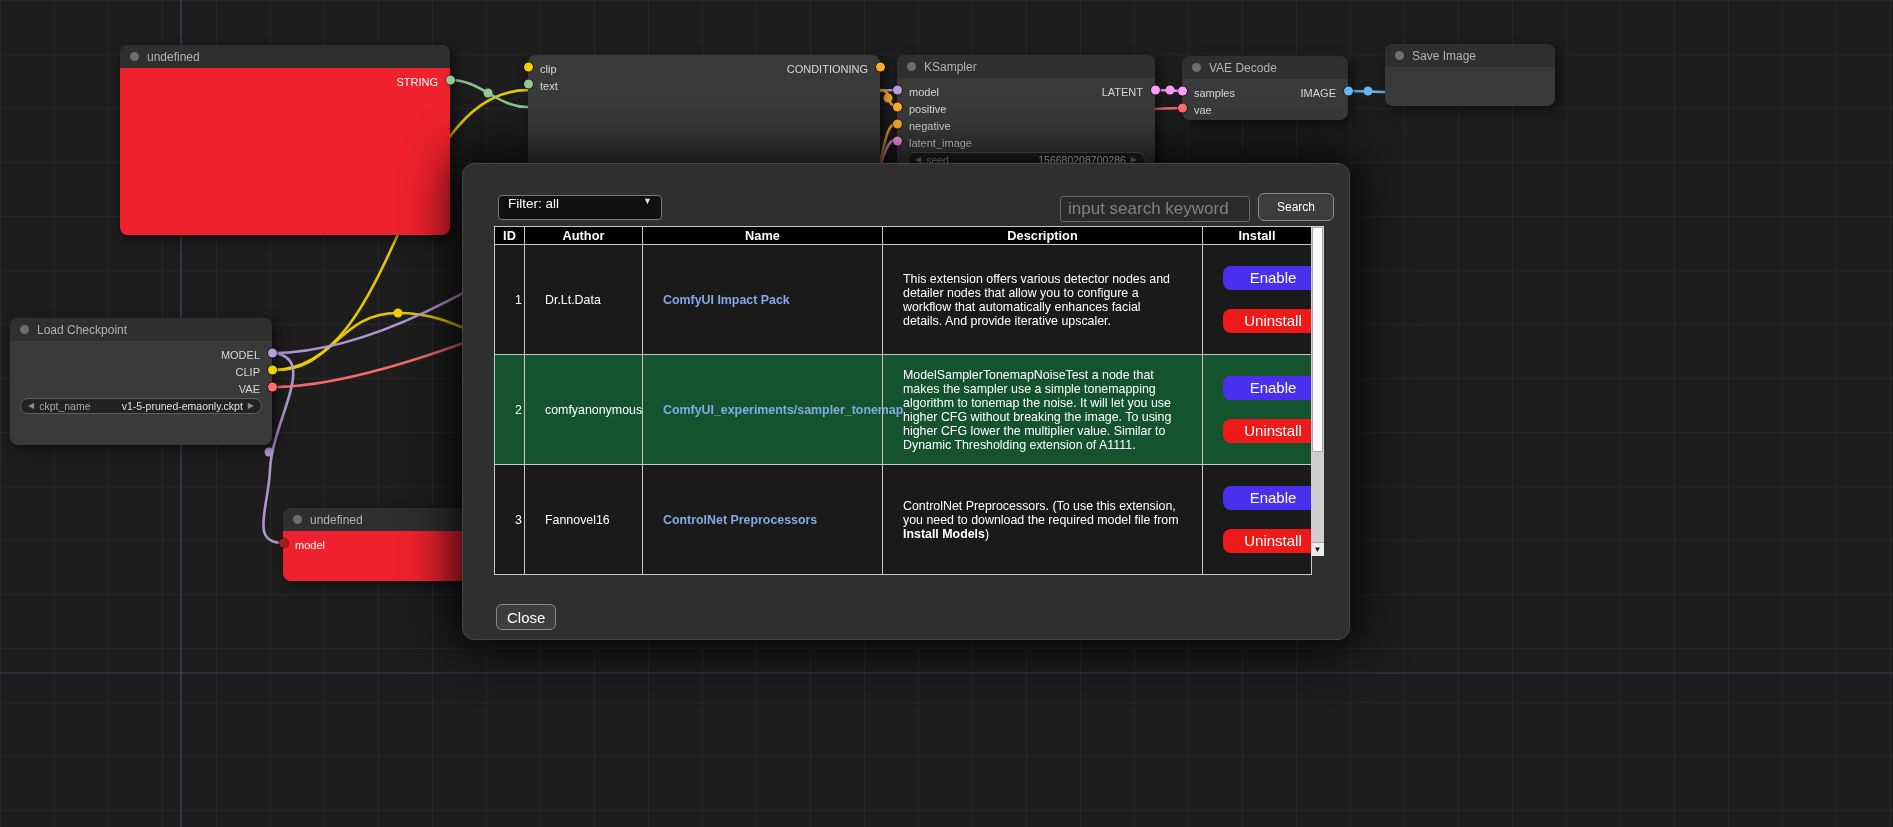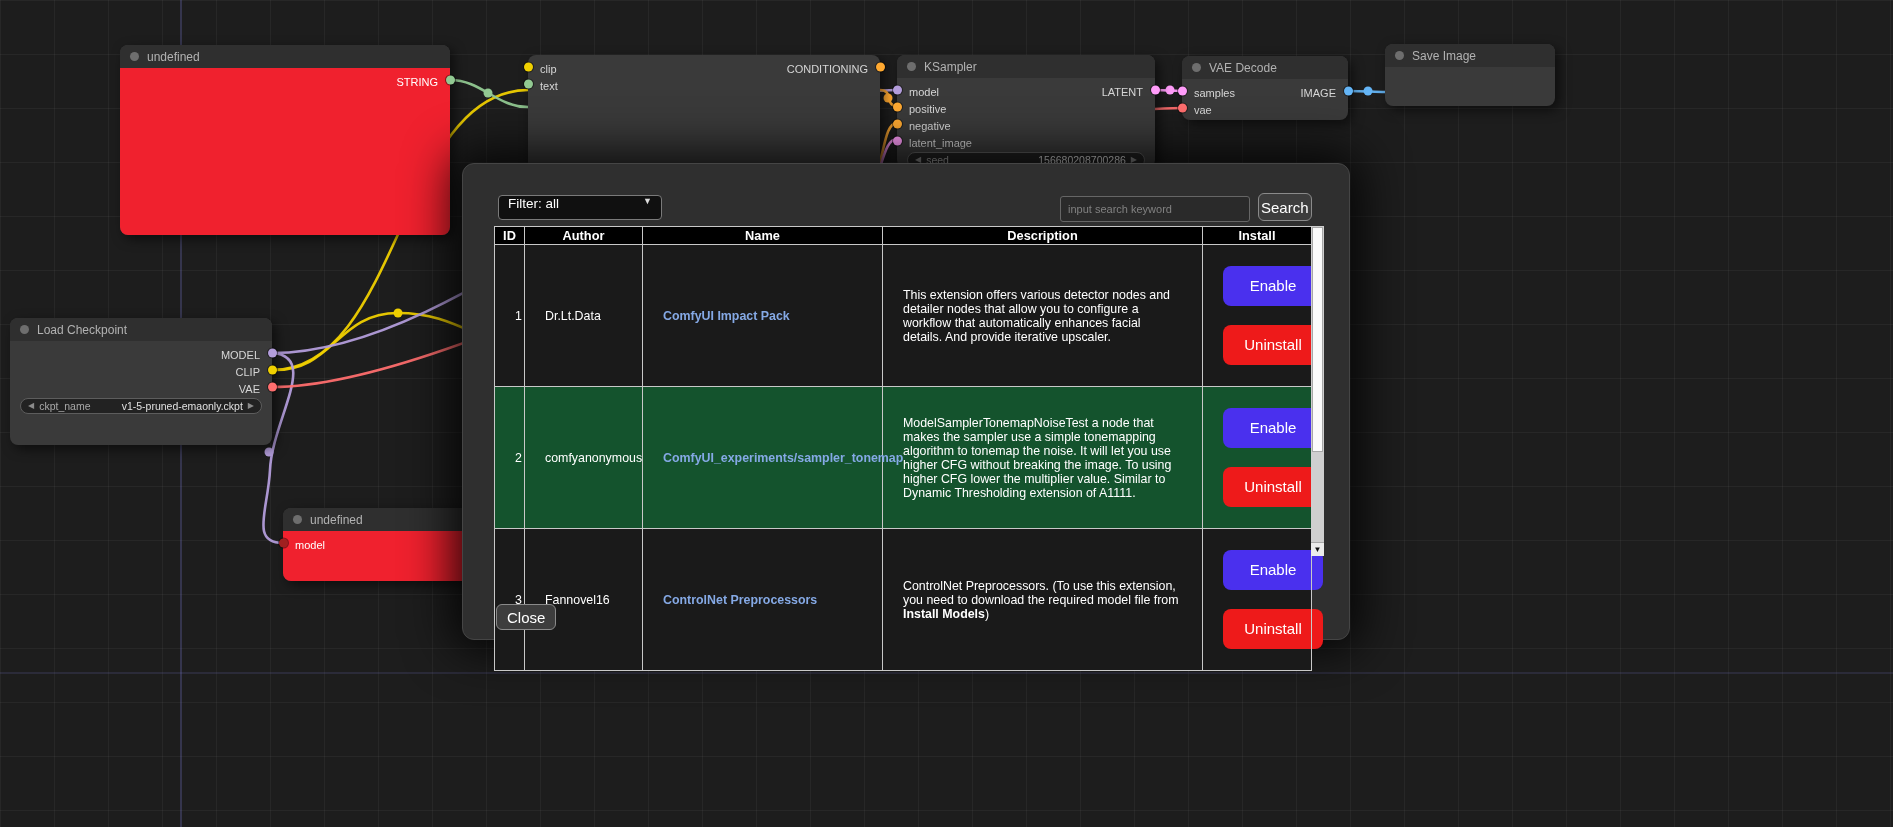--- a/index.html
+++ b/index.html
@@ -31,32 +31,32 @@
   .p-cond{background:var(--conditioning)} .p-latent{background:var(--latent)} .p-image{background:var(--image)}
   .p-string{background:var(--string)} .p-err{background:var(--error_port)}
   .widget{height:16px;background:#222;border:1px solid #5d5d5d;border-radius:9px;margin:3px 10px 0 10px;display:flex;align-items:center;padding:0 7px;font-size:10.5px;color:#a8a8a8;gap:5px;white-space:nowrap}
   .widget .wval{margin-left:auto;color:#e0e0e0}
   .warrow{color:#8a8a8a;font-size:8px;line-height:1}
 
   
   .modal{position:absolute;left:462px;top:163px;width:888px;height:477px;background:#2f2f2f;border:1px solid #454545;border-radius:12px;z-index:10;box-shadow:0 0 48px 10px rgba(0,0,0,.85);color:#fff}
   .filter{position:absolute;left:35px;top:31px;width:164px;height:25px;background:#101010;border:1px solid#7a7a7a;border-radius:4px;display:flex;padding:0 9px;font-size:13.5px;color:#fff;cursor:default}
   .filter .caret{margin-left:auto;font-size:9px;color:#ddd}
-  .search-input{position:absolute;left:597px;top:32px;width:190px;height:23px;background:#2a2a2a;border:1px solid #666;border-radius:3px;color:#ddd;font-size:11px;padding:12px 7px;outline:none}
+  .search-input{position:absolute;left:597px;top:32px;width:190px;height:23px;background:#2a2a2a;border:1px solid #666;border-radius:3px;color:#ddd;font-size:17px;padding:12px 7px;outline:none}
   .search-input::placeholder{color:#818181}
-  .search-btn{position:absolute;left:795px;top:29px;height:28px;padding:0 2px;background:#3d3d3d;border:1px solid #8a8a8a;border-radius:6px;color:#fff;font-size:15px;cursor:pointer}
+  .search-btn{position:absolute;left:795px;top:29px;height:28px;padding:0 18px;background:#3d3d3d;border:1px solid #8a8a8a;border-radius:6px;color:#fff;font-size:12px;cursor:pointer}
   .tbl{position:absolute;left:31px;top:62px;width:817px;border-collapse:collapse;table-layout:fixed;font-size:12.4px;color:#fff}
   .tbl th{background:#000;color:#fff;border:1px solid #c8c8c8;font-size:12.8px;height:18px;padding:0 4px;font-weight:bold}
   .tbl td{border:1px solid #c8c8c8;padding:2px 20px;vertical-align:middle;line-height:14px}
   .tbl tr.r-odd td{background:#1a1a1a}
   .tbl tr.r-even td{background:#14532d}
   .td-id{text-align:center}
   .name-link{color:var(--link);font-weight:bold;text-decoration:none;cursor:pointer}
   .td-install{text-align:center;padding:2px 4px}
-  .btn-enable,.btn-uninstall{display:block;width:100px;height:40px;margin:19px auto;border:none;border-radius:8px;color:#fff;font-size:15px;cursor:pointer;line-height:22px;padding:0}
+  .btn-enable,.btn-uninstall{display:block;width:100px;height:24px;margin:19px auto;border:none;border-radius:8px;color:#fff;font-size:15px;cursor:pointer;line-height:22px;padding:0}
   .btn-enable{background:var(--enable_button)}
   .btn-uninstall{background:var(--uninstall_button)}
   .scrollbar{position:absolute;left:848px;top:62px;width:13px;height:330px;background:#cfcfcf}
   .scroll-thumb{position:absolute;left:1px;top:1px;width:11px;height:225px;background:#fbfbfb;border:1px solid #a8a8a8}
   .scroll-arrow{position:absolute;left:0;bottom:0;width:13px;height:14px;background:#ececec;color:#111;font-size:8px;display:flex;align-items:center;justify-content:center;border-top:1px solid #a8a8a8}
   .close-btn{position:absolute;left:33px;top:440px;height:26px;padding:0 10px;background:#3d3d3d;border:1px solid #8a8a8a;border-radius:6px;color:#fff;font-size:15px;cursor:pointer}
 </style>
 </head>
 <body>
 

